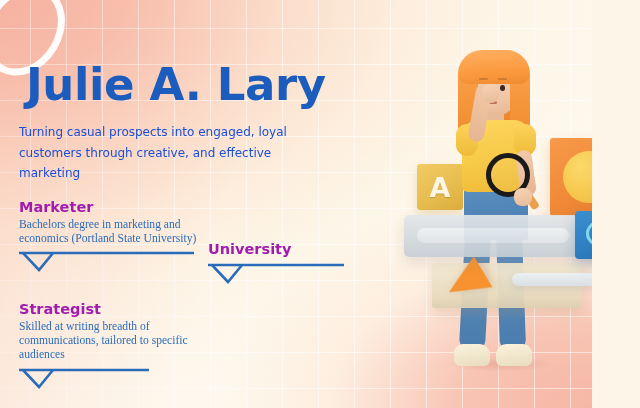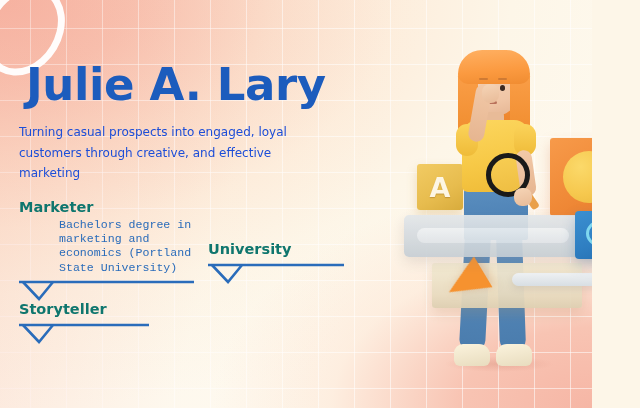--- a/index.html
+++ b/index.html
@@ -49,28 +49,27 @@
     color:#1c5cbd;letter-spacing:-0.4px;
     font-family:"DejaVu Sans","Liberation Sans",sans-serif;
   }
   .subtitle{
     position:absolute;left:19px;top:122px;width:290px;
     font-size:12px;line-height:20.5px;color:#1d4ed8;
     font-family:"DejaVu Sans","Liberation Sans",sans-serif;
   }
   .block{position:absolute;}
   .block .b-title{
-    font-size:14.5px;font-weight:bold;color:#0f766e;line-height:18px;
+    font-size:14.5px;font-weight:bold;color:#a21caf;line-height:18px;
     font-family:"DejaVu Sans","Liberation Sans",sans-serif;
     margin:0 0 2px 0;
   }
   .block .b-body{
     font-size:11.6px;line-height:14.2px;color:#2a6cba;
-    font-family:Liberation Mono, monospace;
-    margin-left:40px;
+    font-family:Liberation Serif, serif;
   }
   .rule{display:block;margin-top:4px;}
   .blk-marketer{left:19px;top:198px;width:190px;}
   .blk-strategist{left:208px;top:240px;width:190px;}
   .blk-storyteller{left:19px;top:300px;width:190px;}
 
   
   .illus{position:absolute;left:386px;top:0;width:254px;height:408px;}
   .sq-orange{
     position:absolute;left:164px;top:138px;width:78px;height:78px;
@@ -238,21 +237,22 @@
 
     <div class="block blk-strategist">
       <div class="b-title">University</div>
       <svg class="rule" width="136" height="22" viewBox="0 0 136 22">
         <path d="M1 3 H135" stroke="#2a6cba" stroke-width="2.6" fill="none" stroke-linecap="square"></path>
         <path d="M4 3 L20 20 L34 3" stroke="#2a6cba" stroke-width="2.6" fill="none" stroke-linejoin="miter"></path>
       </svg>
     </div>
 
     <div class="block blk-storyteller">
-      <div class="b-title">Storyteller</div>
+      <div class="b-title">Strategist</div>
+      <div class="b-body">Skilled at writing breadth of communications, tailored to specific audiences</div>
       <svg class="rule" width="130" height="22" viewBox="0 0 130 22">
         <path d="M1 3 H129" stroke="#2a6cba" stroke-width="2.6" fill="none" stroke-linecap="square"></path>
         <path d="M4 3 L20 20 L34 3" stroke="#2a6cba" stroke-width="2.6" fill="none" stroke-linejoin="miter"></path>
       </svg>
     </div>
 
   </div>
 
   <div class="illus">
 

